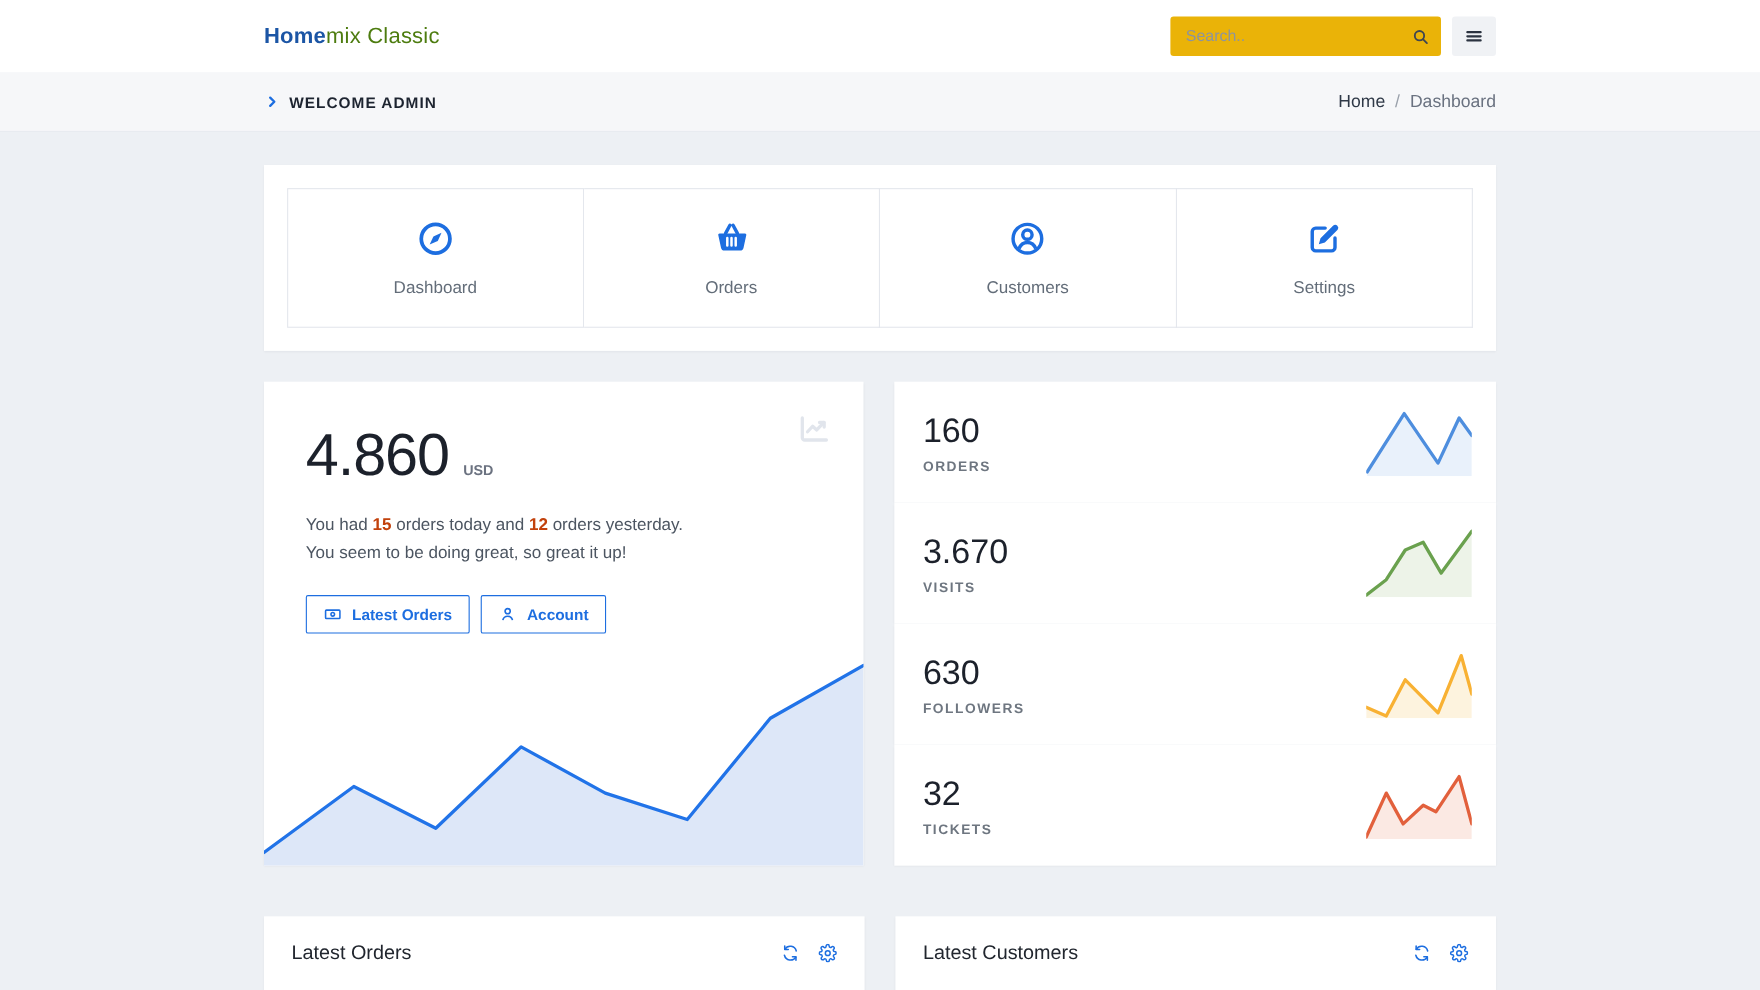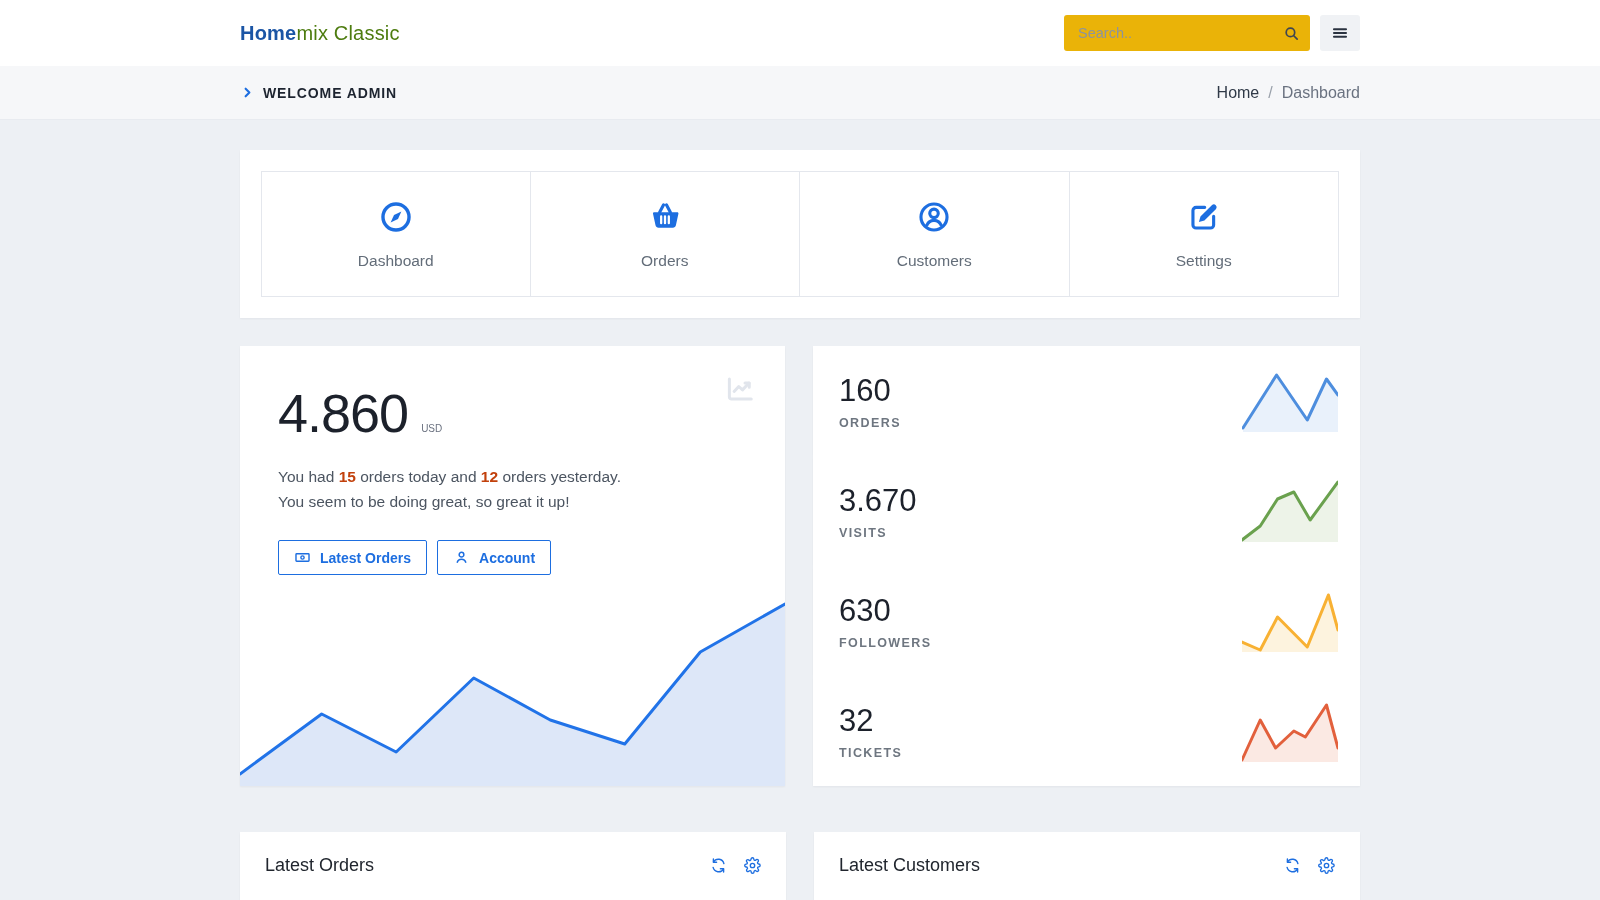--- a/index.html
+++ b/index.html
@@ -58,21 +58,21 @@
   .tile .tile-icon svg { width:34px; height:34px; }
   .tile-label { margin-top:14px; color:#636d79; font-size:15.5px; }
 
   
   .row2 { display:grid; grid-template-columns:545px 1fr; gap:28px; margin-bottom:46px; }
 
   .earnings-card { display:flex; flex-direction:column; position:relative; }
   .earnings-body { padding:36px 60px 0 38px; }
   .earnings-amount-row { display:flex; align-items:baseline; gap:13px; }
   .earnings-amount { font-size:54px; font-weight:400; color:#1c212b; letter-spacing:-1px; }
-  .earnings-currency { font-size:10px; font-weight:400; color:#6b7280; }
+  .earnings-currency { font-size:13px; font-weight:700; color:#6b7280; }
   .earnings-msg { margin-top:20px; font-size:15.5px; line-height:1.62; color:#4c5561; max-width:368px; }
   .earnings-msg b { color:#c2410c; }
   .earnings-actions { margin-top:26px; display:flex; gap:10px; }
   .btn-outline {
     display:inline-flex; align-items:center; gap:9px; border:1px solid #1d6ee0; color:#1d6ee0;
     background:#fff; font-weight:700; font-size:14px; padding:8px 15px; border-radius:2px; cursor:pointer;
     font-family:"Liberation Sans", sans-serif;
   }
   .btn-outline svg { width:17px; height:17px; }
   .corner-icon { position:absolute; top:28px; right:30px; color:#e1e5ec; }

